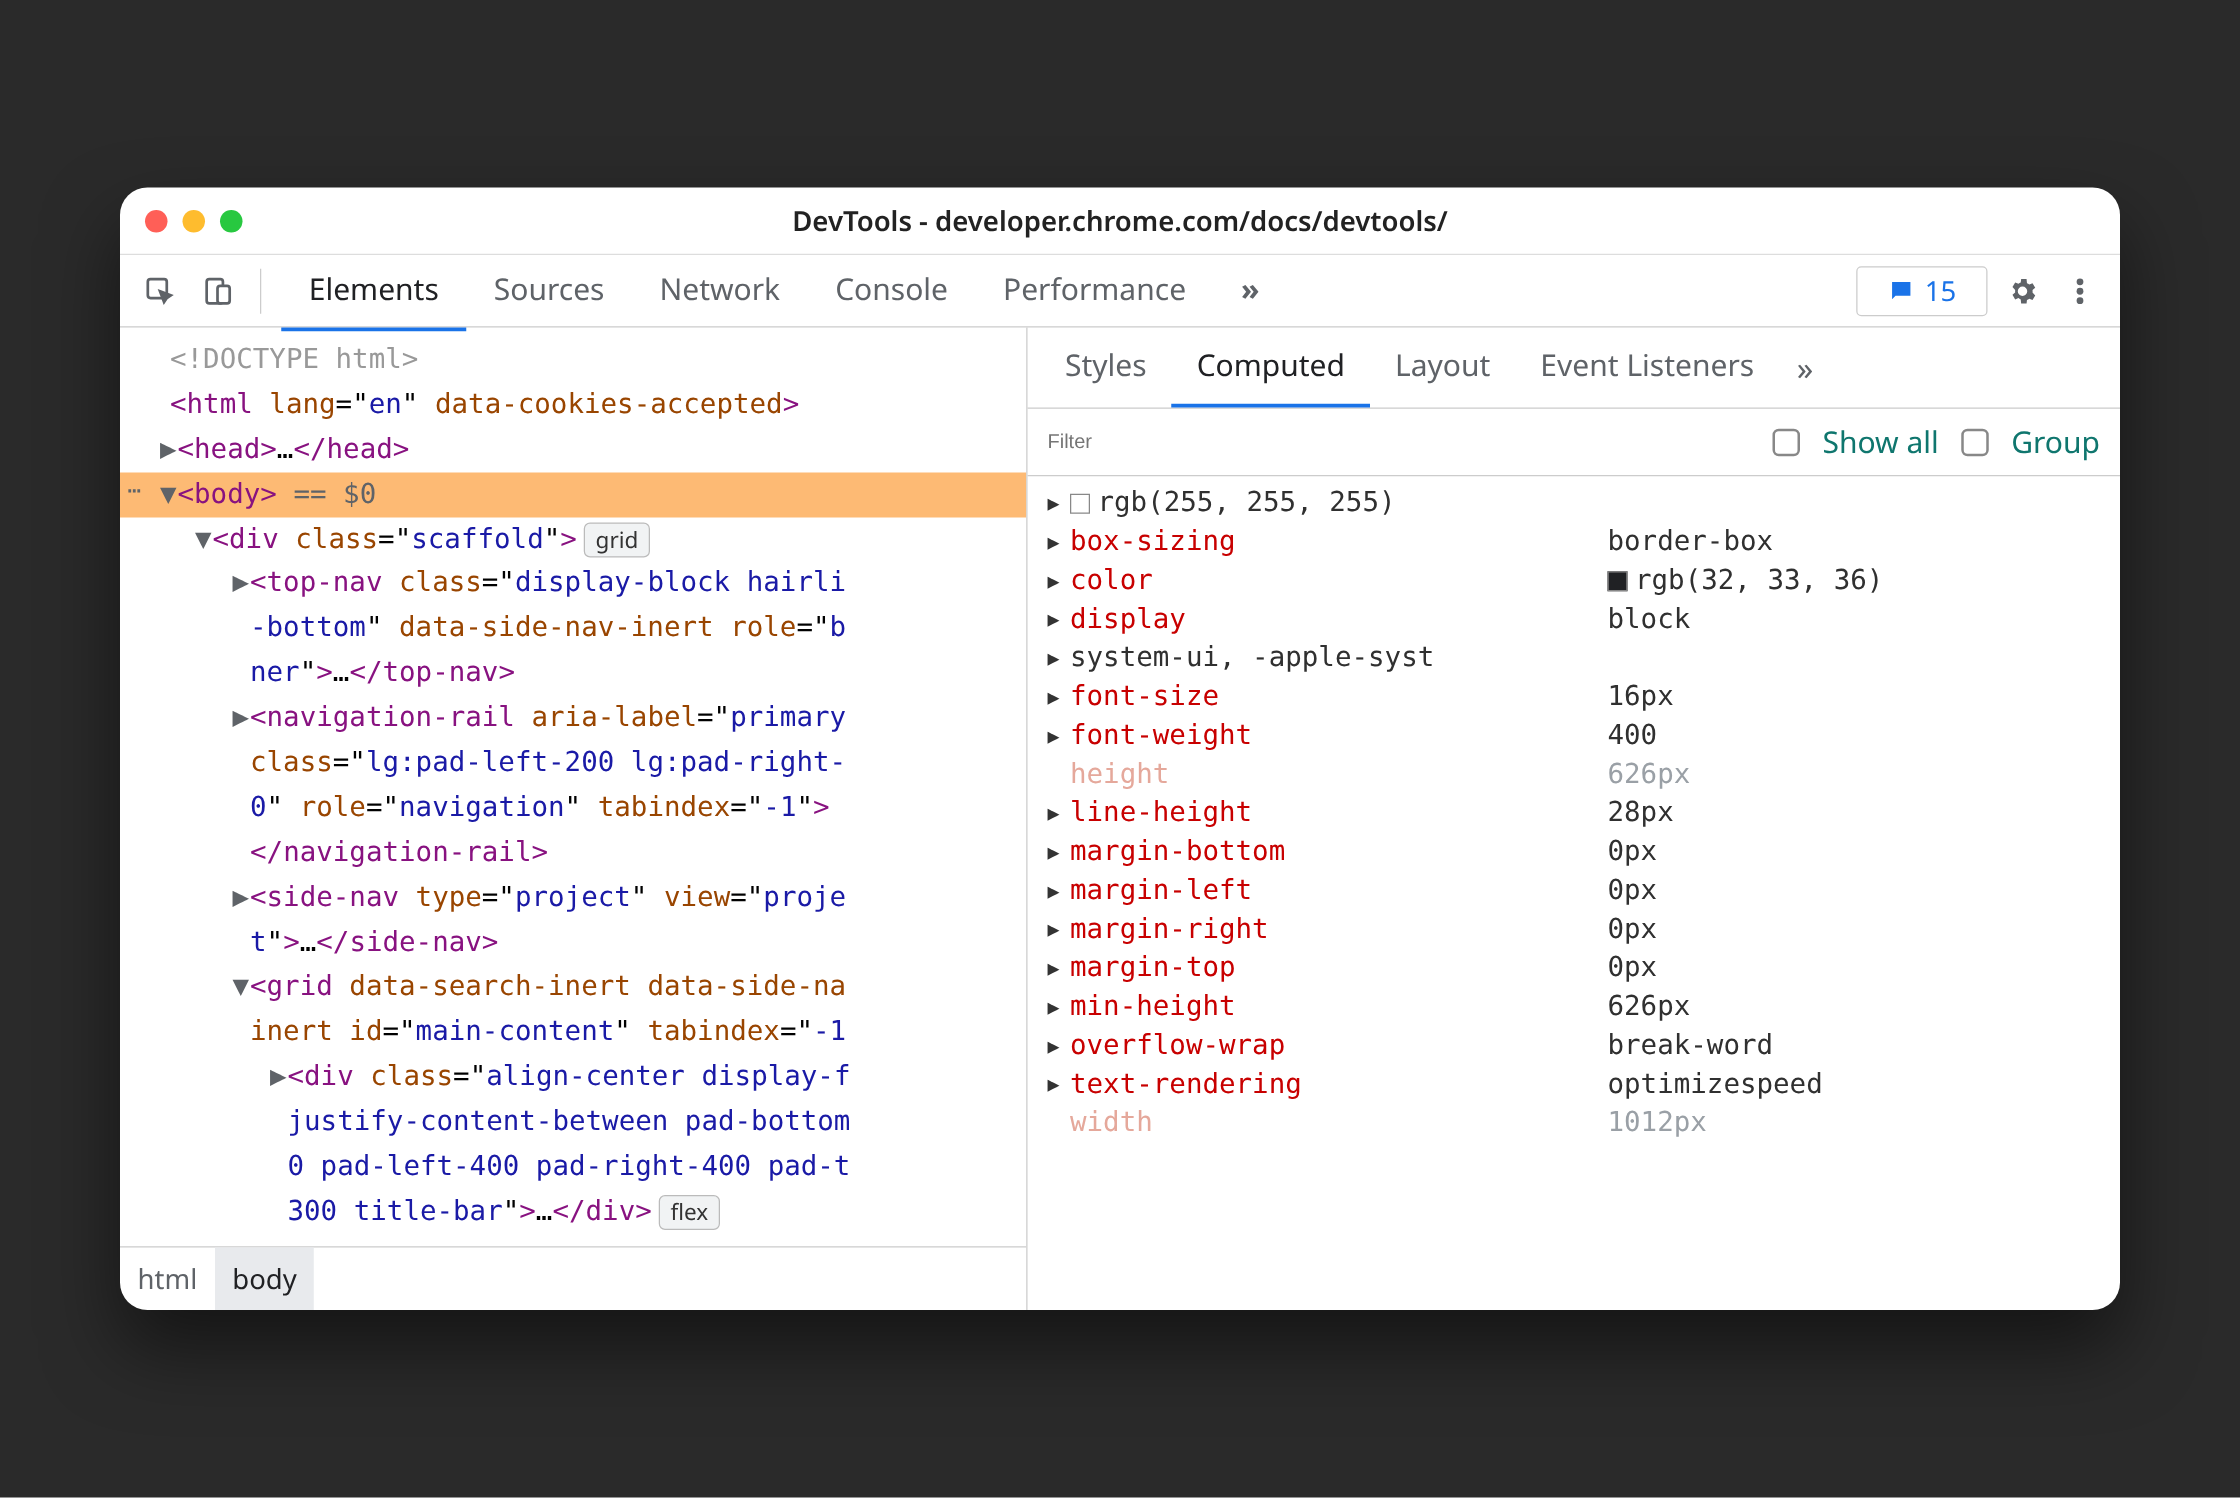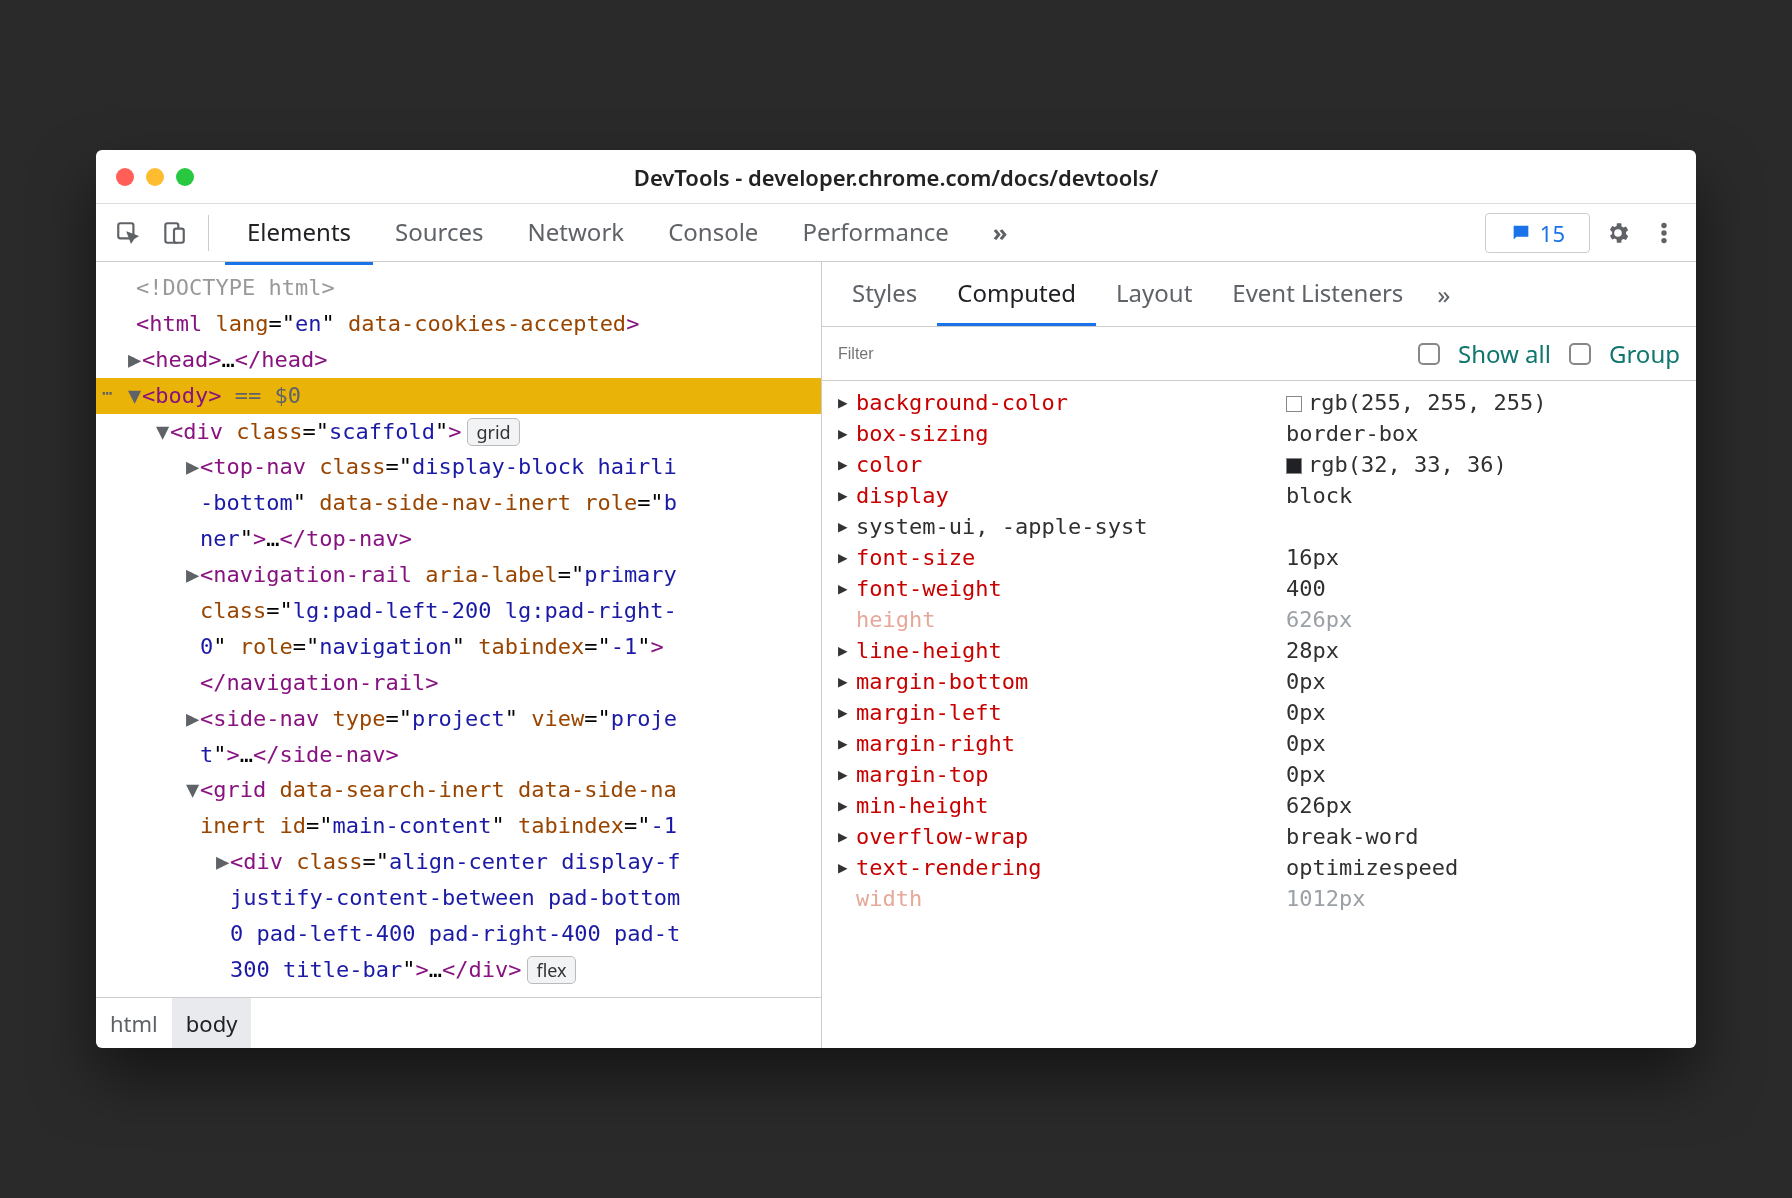--- a/index.html
+++ b/index.html
@@ -8,21 +8,21 @@
   background: #2a2a2a;
   display: flex;
   align-items: center;
   justify-content: center;
   min-height: 1198px;
   width: 1792px;
 }
 .window {
   width: 1600px;
   background: #fff;
-  border-radius: 6px;
+  border-radius: 22px;
   box-shadow: 0 30px 60px rgba(0,0,0,0.5);
   overflow: hidden;
 }
 .titlebar {
   height: 54px;
   display: flex;
   align-items: center;
   padding: 0 20px;
   border-bottom: 1px solid #ddd;
   position: relative;
@@ -91,21 +91,21 @@
   line-height: 1.45;
   padding: 8px 0;
 }
 .dom-line {
   padding: 2px 10px 2px 10px;
   white-space: nowrap;
   overflow: hidden;
   position: relative;
 }
 .dom-line.selected {
-  background: #eab308;
+  background: #fdba74;
 }
 .dom-line.selected::before {
   content: "⋯";
   position: absolute;
   left: 6px;
   color: #5f6368;
   font-size: 18px;
 }
 .indent0 { padding-left: 44px; }
 .indent1 { padding-left: 50px; }
@@ -332,21 +332,20 @@
       <div class="filter-row">
         <input class="filter-input" placeholder="Filter" style="">
         <span class="checkbox"></span>
         <span class="check-label">Show all</span>
         <span class="checkbox"></span>
         <span class="check-label">Group</span>
       </div>
       <div class="computed-list" id="computed-list">
           <div class="prop-row">
             <span class="prop-arrow">▶</span>
-            <span class="prop-name">background-color</span>
             <span class="prop-value"><span class="swatch" style="background: rgb(255, 255, 255);"></span>rgb(255, 255, 255)</span>
           </div>
           <div class="prop-row">
             <span class="prop-arrow">▶</span>
             <span class="prop-name">box-sizing</span>
             <span class="prop-value">border-box</span>
           </div>
           <div class="prop-row">
             <span class="prop-arrow">▶</span>
             <span class="prop-name">color</span>

